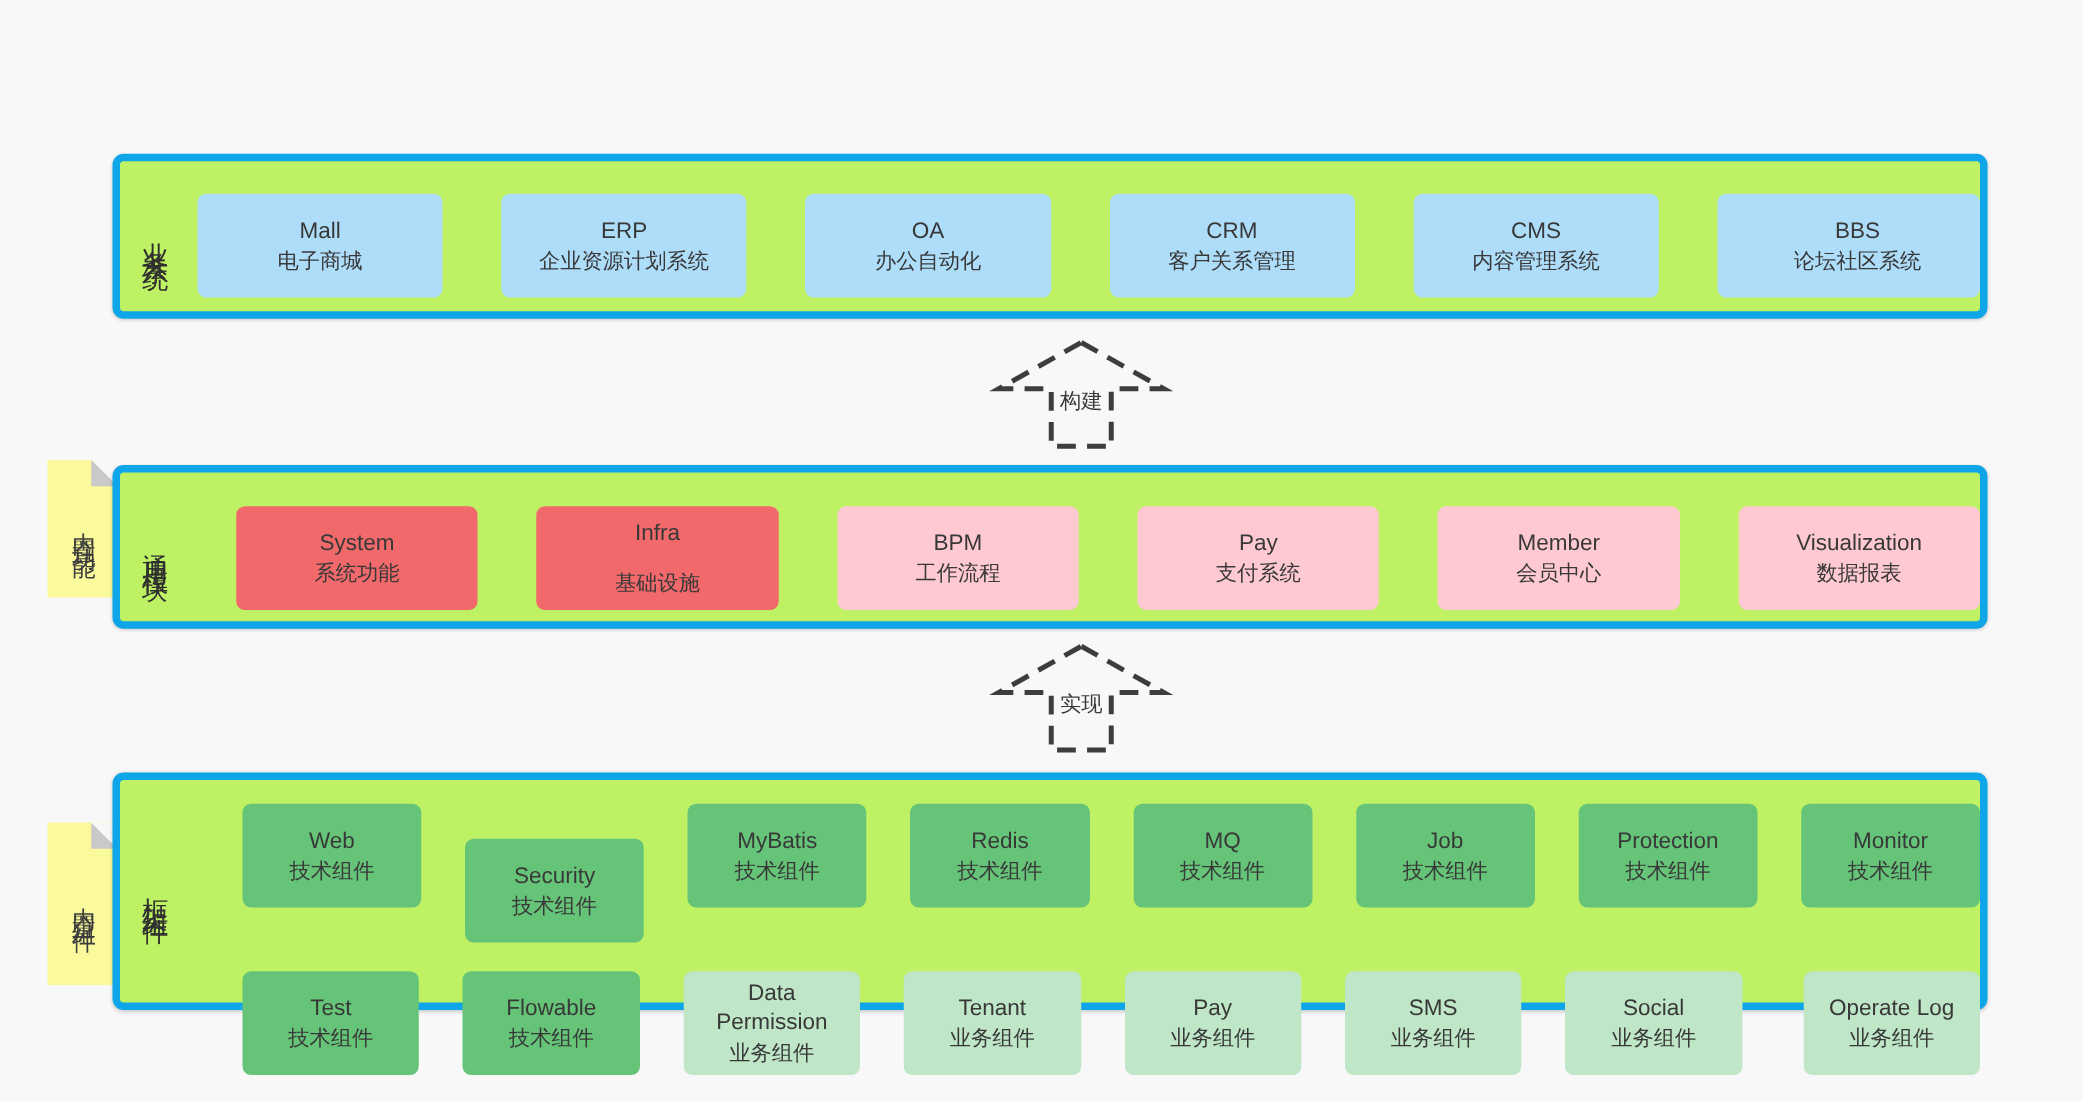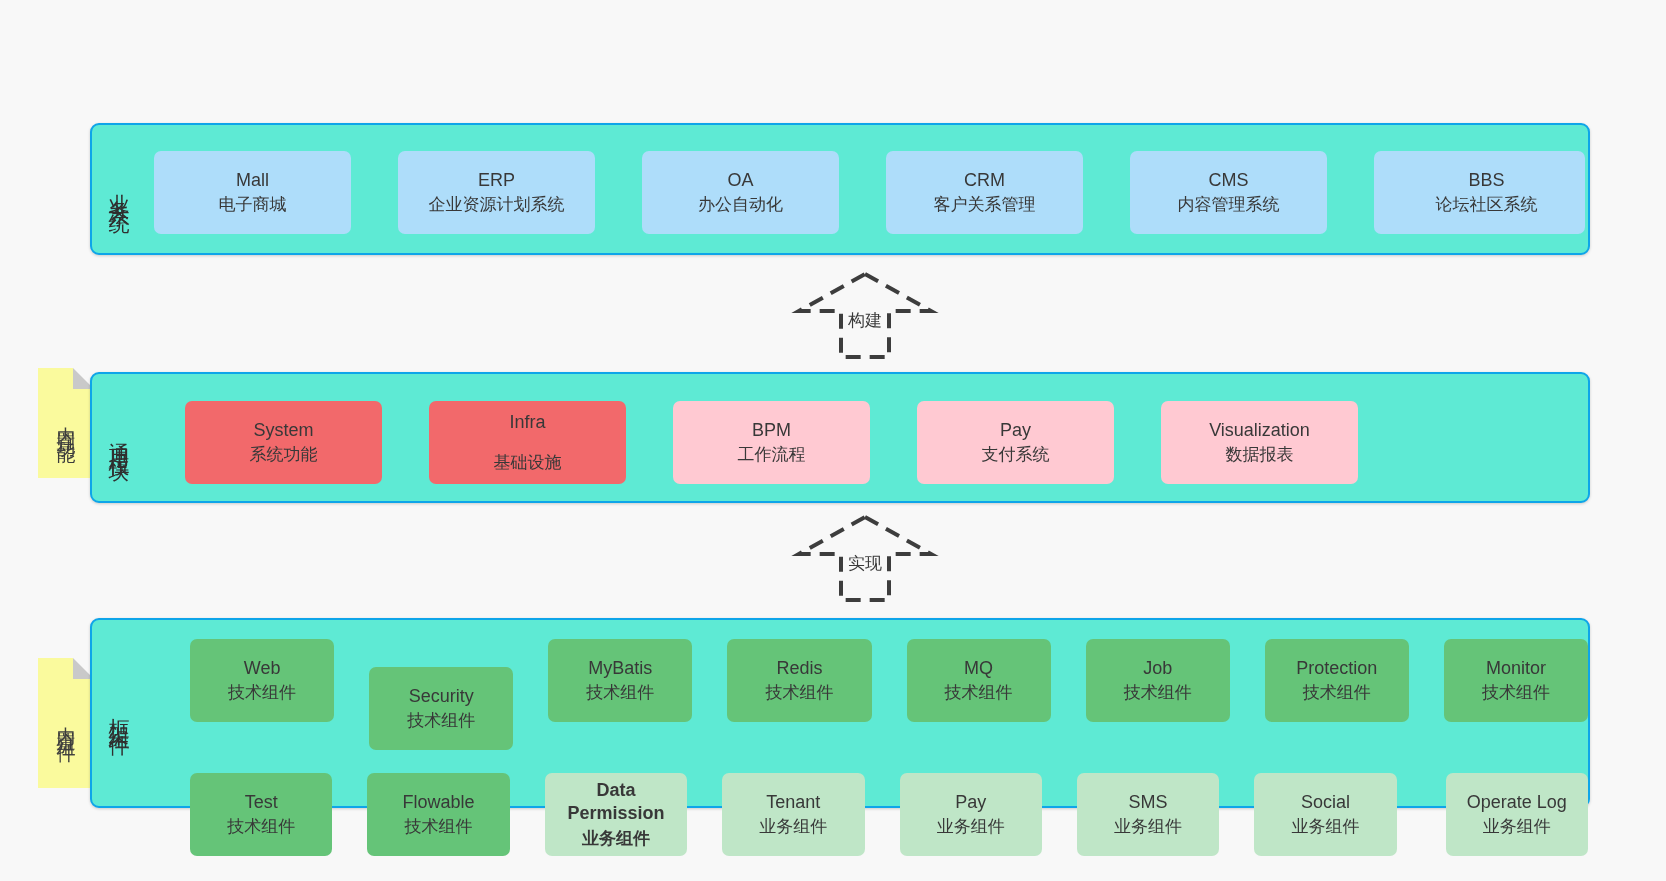--- a/index.html
+++ b/index.html
@@ -7,21 +7,21 @@
     width:1666px;height:881px;overflow:hidden;
     background:#f8f8f8;
     font-family:"Liberation Sans","DejaVu Sans",sans-serif;
     color:#3b3b3b;
   }
   .stage{position:relative;width:1666px;height:881px;}
 
   
   .layer{
     position:absolute;left:90px;width:1500px;box-sizing:border-box;
-    background:#5eead4;border:2px solid #0ea5e9;border-radius:9px;
+    background:#bef264;border:6px solid #0ea5e9;border-radius:9px;
     box-shadow:0 1px 3px rgba(0,0,0,.18);
     z-index:1;
   }
   .layer-biz{top:123px;height:132px;}
   .layer-mod{top:372px;height:131px;}
   .layer-fw {top:618px;height:190px;padding-left:36px;}
 
   .v-label{
     position:absolute;left:13px;top:50%;transform:translateY(-50%);
     writing-mode:vertical-rl;text-orientation:upright;
@@ -140,20 +140,24 @@
           </div>
           <div class="box" style="background: rgb(255, 201, 210);">
             <div class="box-name">BPM</div>
             <div class="box-sub">工作流程</div>
           </div>
           <div class="box" style="background: rgb(255, 201, 210);">
             <div class="box-name">Pay</div>
             <div class="box-sub">支付系统</div>
           </div>
           <div class="box" style="background: rgb(255, 201, 210);">
+            <div class="box-name">Member</div>
+            <div class="box-sub">会员中心</div>
+          </div>
+          <div class="box" style="background: rgb(255, 201, 210);">
             <div class="box-name">Visualization</div>
             <div class="box-sub">数据报表</div>
           </div>
         </div>
       </div>
   </section>
 
   <div class="arrow arrow-impl">
     <svg width="150" height="92" viewBox="0 0 150 92">
       <path d="M75 4 L141 41 L99 41 L99 87 L51 87 L51 41 L9 41 Z" fill="none" stroke="#3d3d3d" stroke-width="4" stroke-dasharray="15 9"></path>
@@ -200,21 +204,21 @@
         </div>
         <div class="box-row">
           <div class="box" style="background: rgb(101, 196, 120);">
             <div class="box-name">Test</div>
             <div class="box-sub">技术组件</div>
           </div>
           <div class="box" style="background: rgb(101, 196, 120);">
             <div class="box-name">Flowable</div>
             <div class="box-sub">技术组件</div>
           </div>
-          <div class="box" style="background: rgb(191, 230, 199); font-weight: bold;">
+          <div class="box" style="background: rgb(191, 230, 199);">
             <div class="box-name">Data
 Permission</div>
             <div class="box-sub">业务组件</div>
           </div>
           <div class="box" style="background: rgb(191, 230, 199);">
             <div class="box-name">Tenant</div>
             <div class="box-sub">业务组件</div>
           </div>
           <div class="box" style="background: rgb(191, 230, 199);">
             <div class="box-name">Pay</div>

